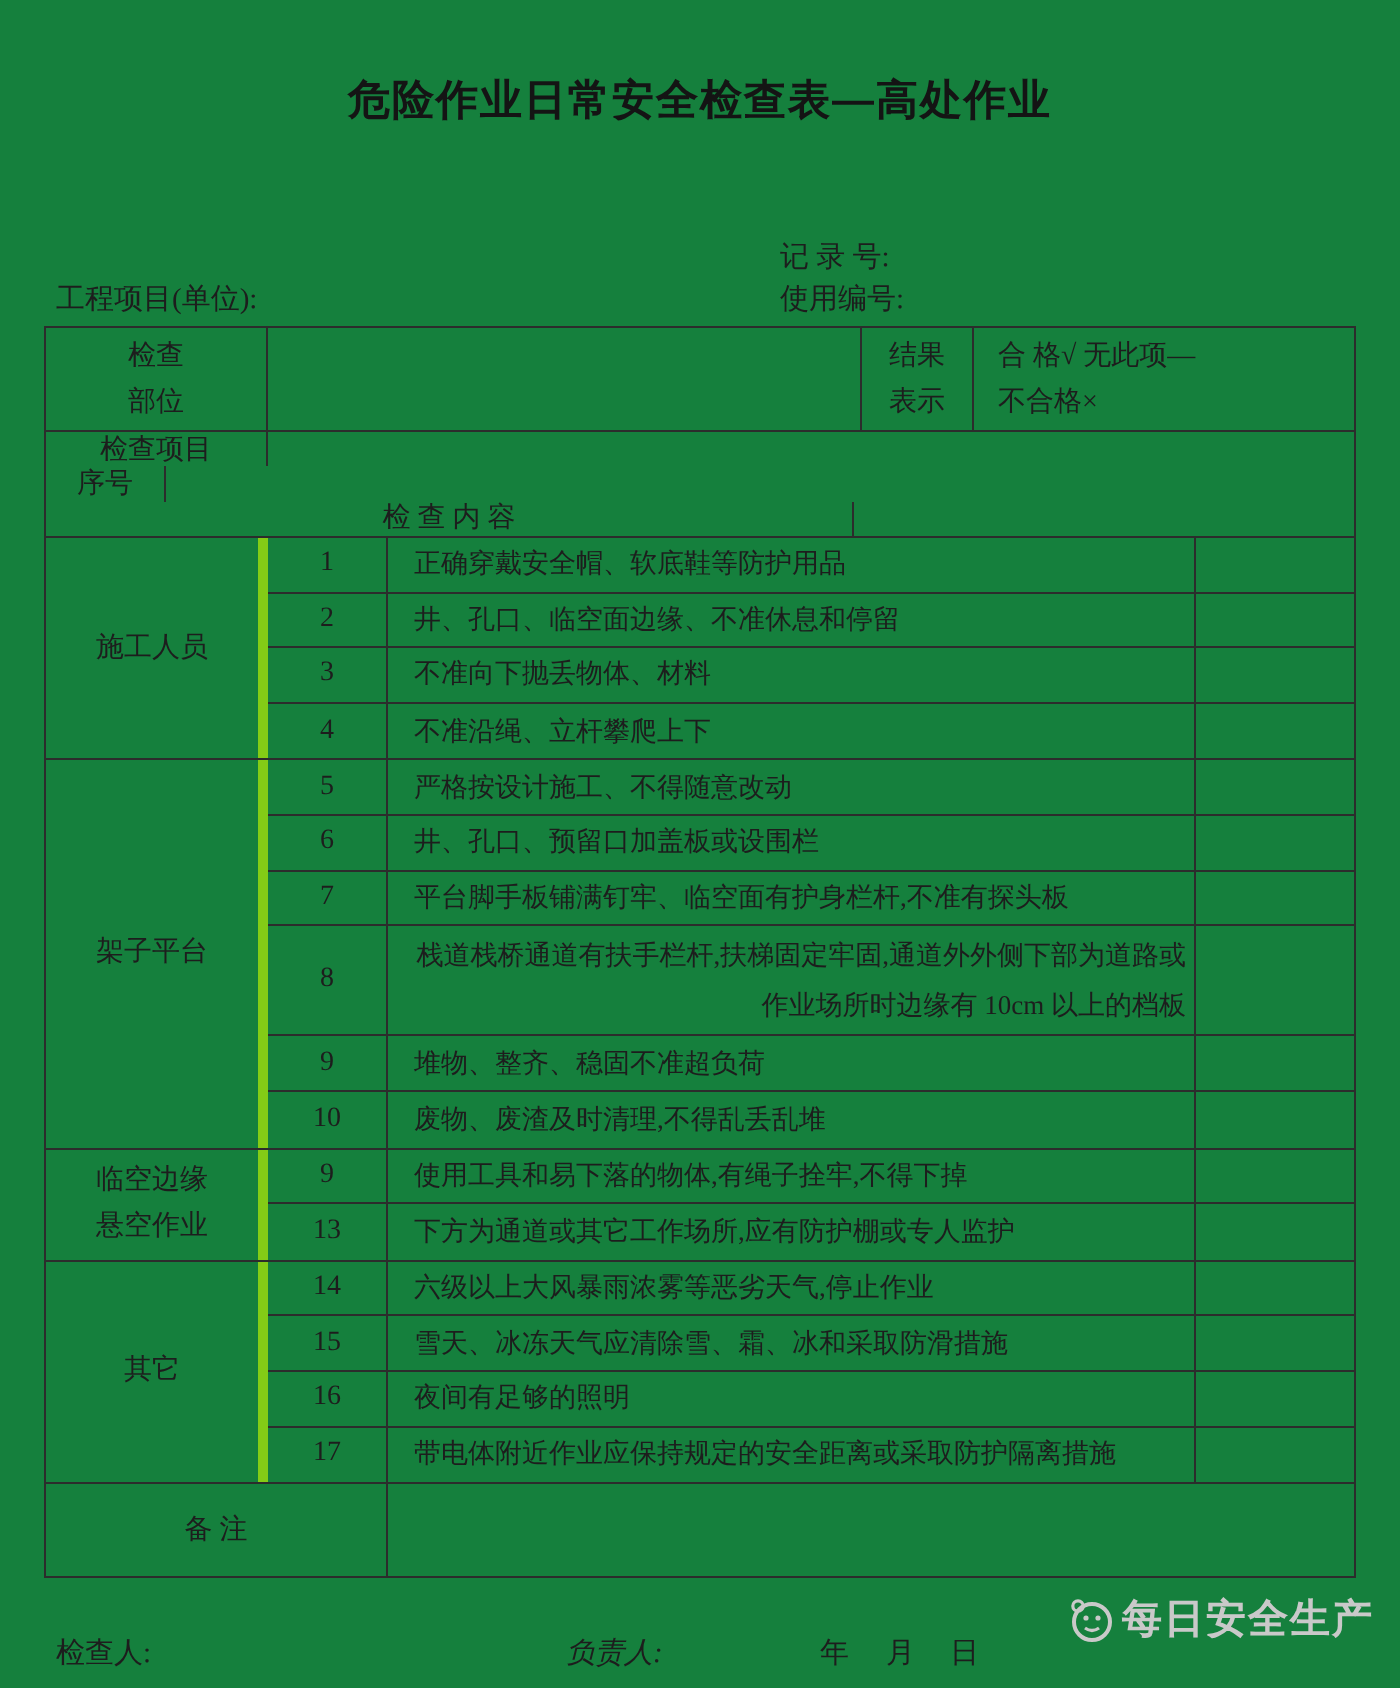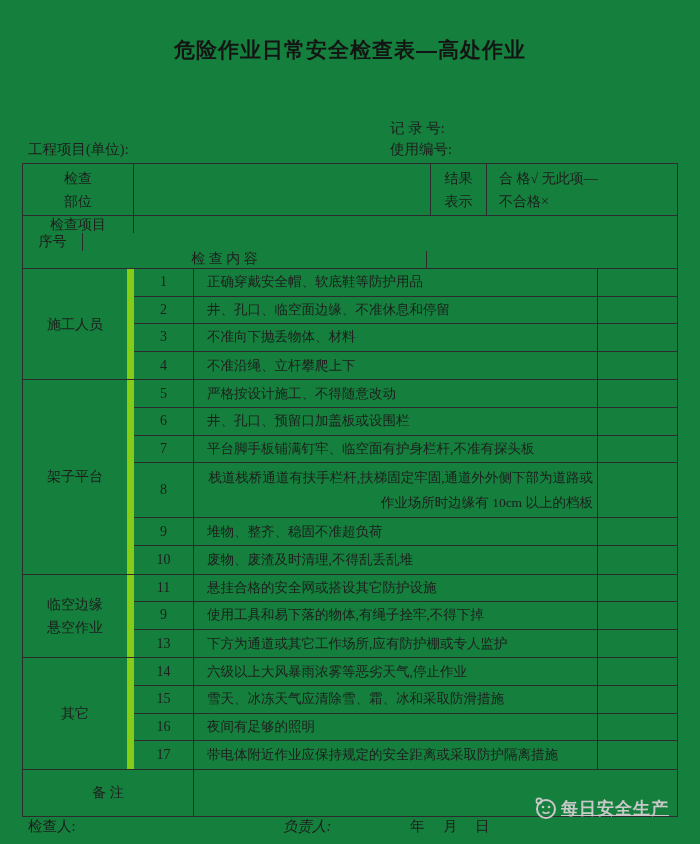--- a/index.html
+++ b/index.html
@@ -34,21 +34,21 @@
   .w-item{width:111px;}
   .w-gap{width:297px;}
   .w-reslab{width:56px;}
   .legend{flex:1;justify-content:flex-start;text-align:left;padding-left:12px;}
   .w-seq{width:60px;}
   .w-content{width:404px;}
   .w-result{flex:1;}
   .content-left{justify-content:flex-start;text-align:right;padding-left:13px;padding-right:4px;font-size:13.5px;}
   .section{display:flex;border-bottom:1px solid #2c2c2c;box-sizing:border-box;}
   .sec-label{
-    width:111px;box-sizing:border-box;border-right:7px solid #84cc16;
+    width:111px;box-sizing:border-box;border-right:5px solid #84cc16;
     display:flex;align-items:center;justify-content:center;text-align:center;
   }
   .sec-rows{flex:1;display:flex;flex-direction:column;}
   .irow{display:flex;height:27.6px;border-bottom:1px solid #2c2c2c;box-sizing:border-box;}
   .irow:last-child{border-bottom:none;}
   .irow.tall{height:55.2px;}
   .irow.tall .content-left{line-height:25px;}
   .remarks{height:46px;border-bottom:none;}
   .w-remlab{width:171px;}
   .footer-label{position:absolute;top:817px;font-size:14.5px;}
@@ -56,21 +56,21 @@
   .f-responsible{left:283px;font-style:italic;}
   .f-year{left:410px;}
   .f-month{left:443px;}
   .f-day{left:475px;}
   .wm{
     position:absolute;left:534px;top:796px;display:flex;align-items:center;
     color:#c6c6c6;pointer-events:none;
   }
   .wm-text{
     font-family:"Liberation Sans","DejaVu Sans",sans-serif;
-    font-size:17px;font-weight:bold;letter-spacing:1px;color:#c9c9c9;text-decoration:underline;
+    font-size:20px;font-weight:bold;letter-spacing:1px;color:#c9c9c9;
   }
   .wm-icon{width:24px;height:24px;margin-right:3px;flex:0 0 auto;}
 </style>
 </head>
 <body>
 
 <div class="page">
 
   <div class="title">危险作业日常安全检查表—高处作业</div>
 
@@ -157,25 +157,20 @@
           <div class="cell w-content content-left">废物、废渣及时清理,不得乱丢乱堆</div>
           <div class="cell w-result noR"></div>
         </div>
       </div>
     </div>
 
     <div class="section">
       <div class="sec-label pre">临空边缘
 悬空作业</div>
       <div class="sec-rows">
-        <div class="irow">
-          <div class="cell w-seq">11</div>
-          <div class="cell w-content content-left">悬挂合格的安全网或搭设其它防护设施</div>
-          <div class="cell w-result noR"></div>
-        </div>
         <div class="irow">
           <div class="cell w-seq">9</div>
           <div class="cell w-content content-left">使用工具和易下落的物体,有绳子拴牢,不得下掉</div>
           <div class="cell w-result noR"></div>
         </div>
         <div class="irow">
           <div class="cell w-seq">13</div>
           <div class="cell w-content content-left">下方为通道或其它工作场所,应有防护棚或专人监护</div>
           <div class="cell w-result noR"></div>
         </div>

